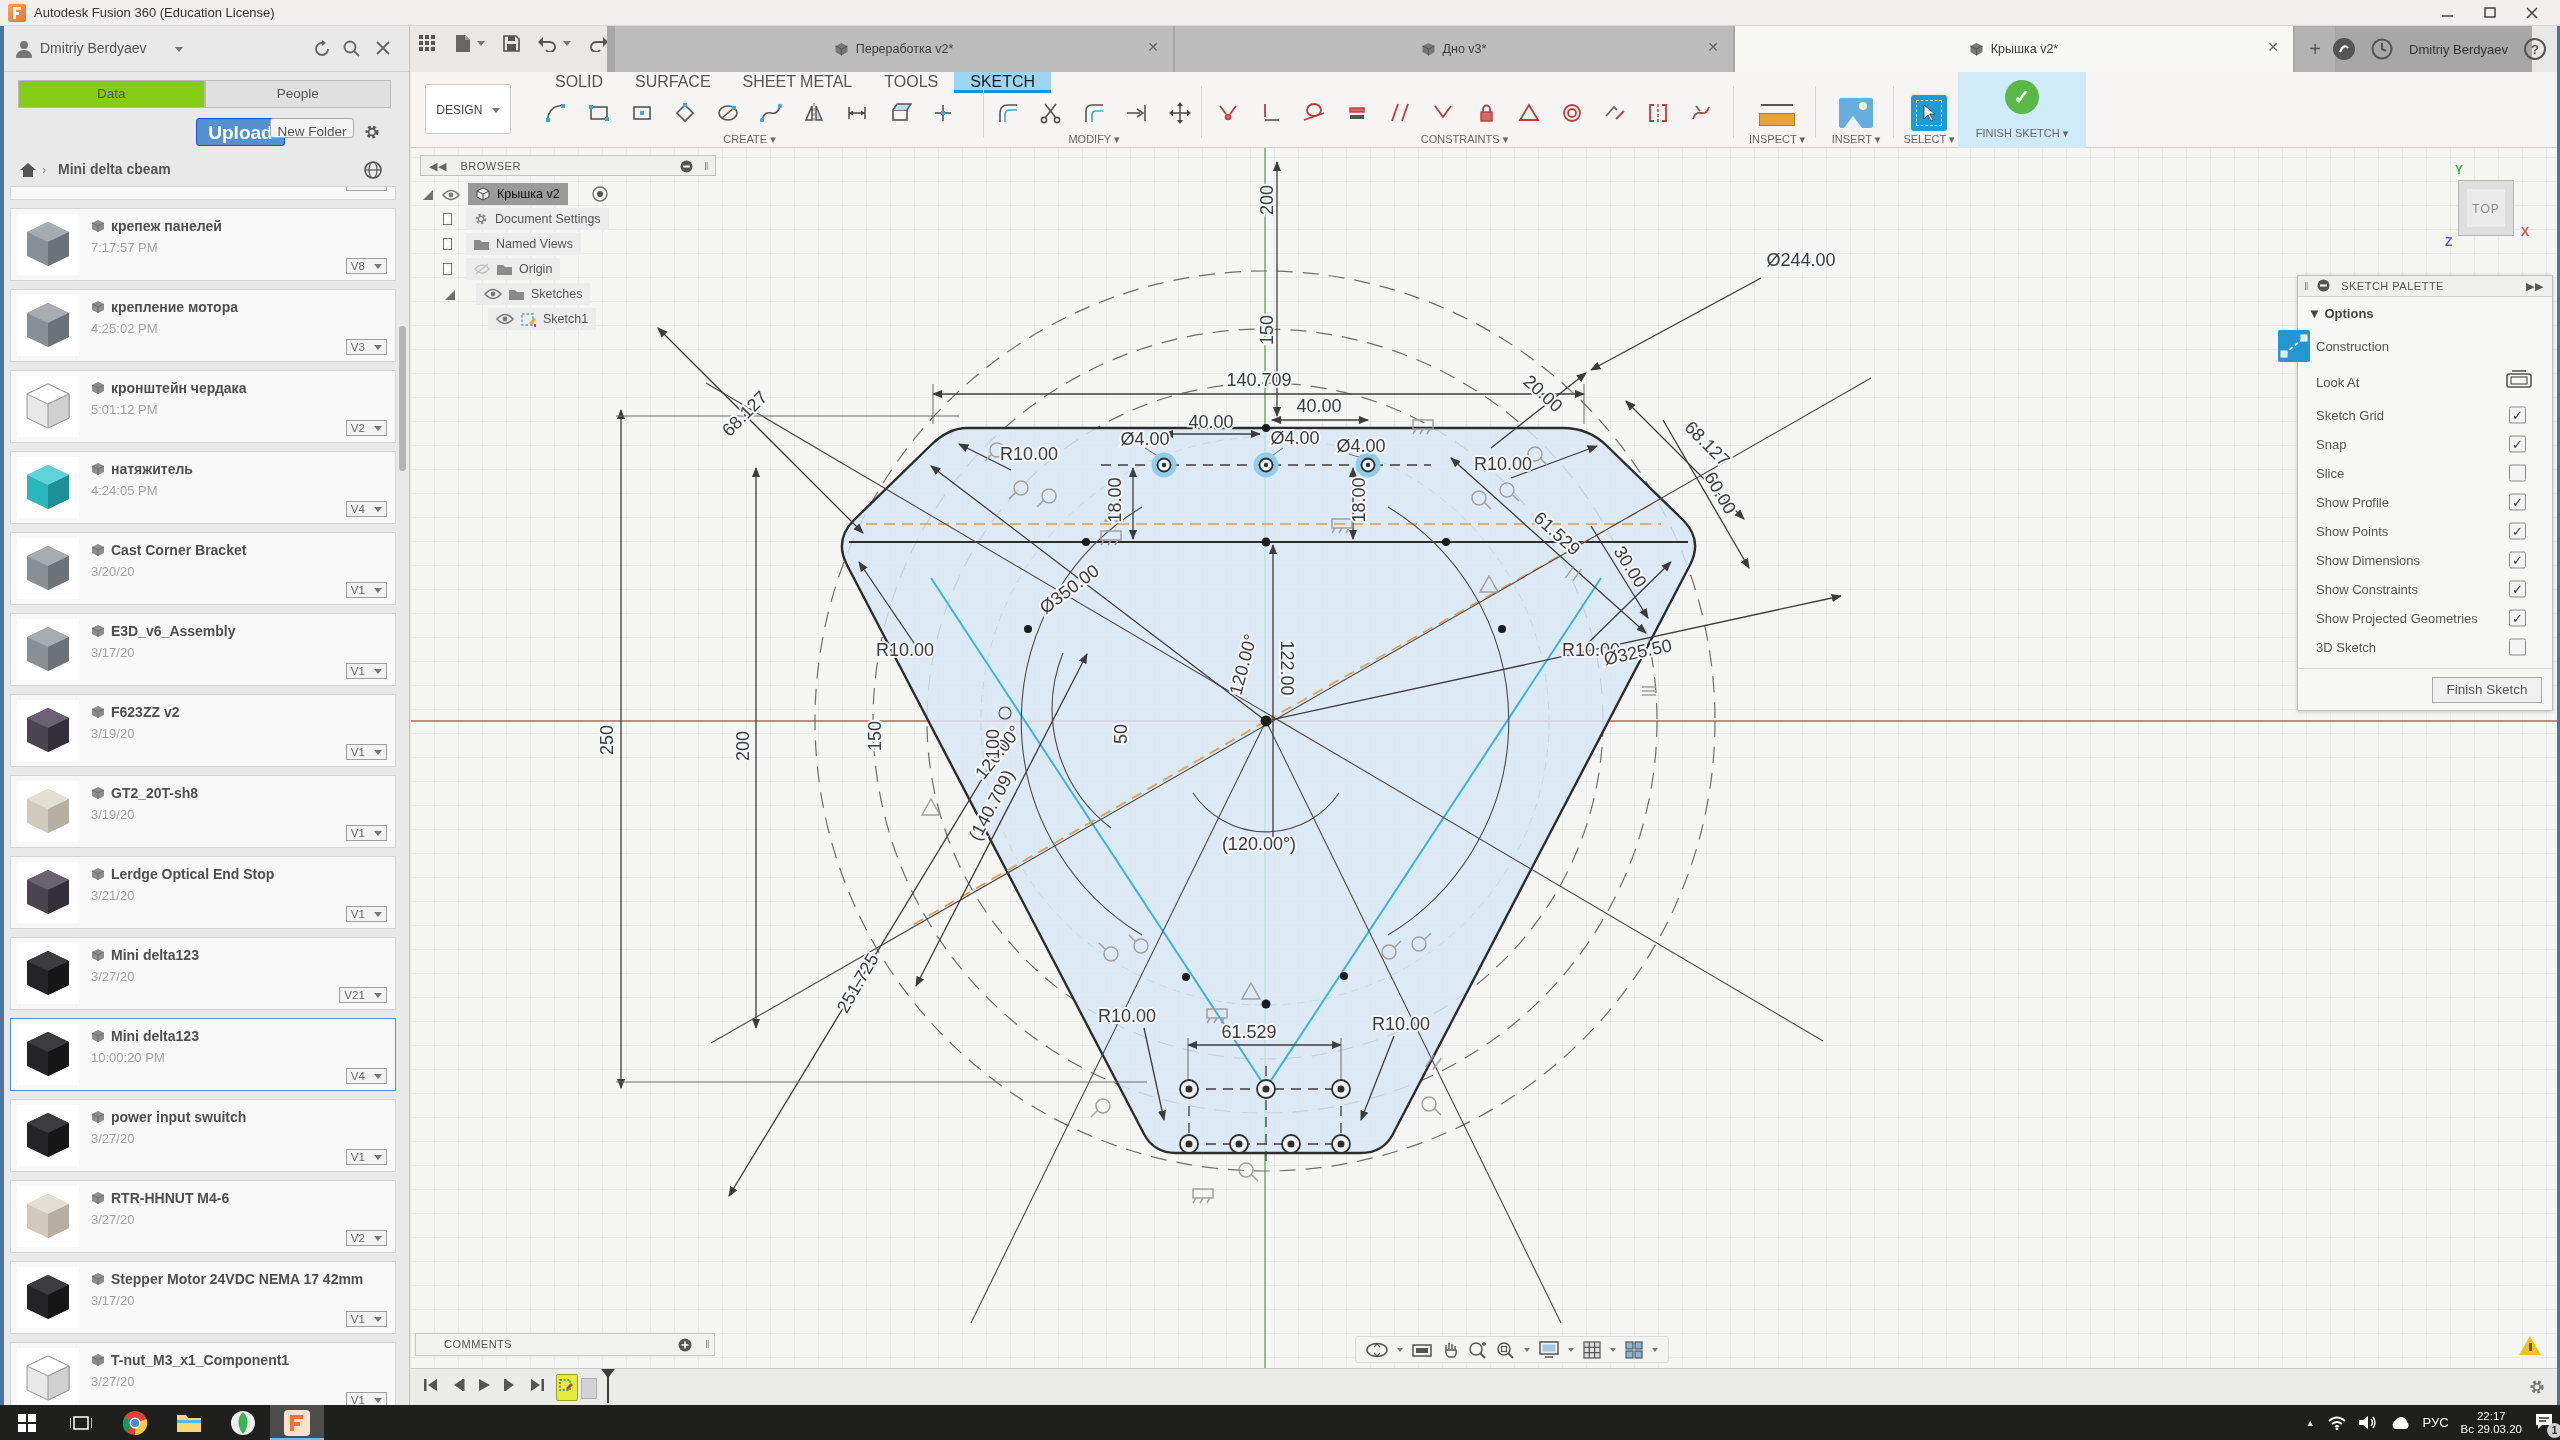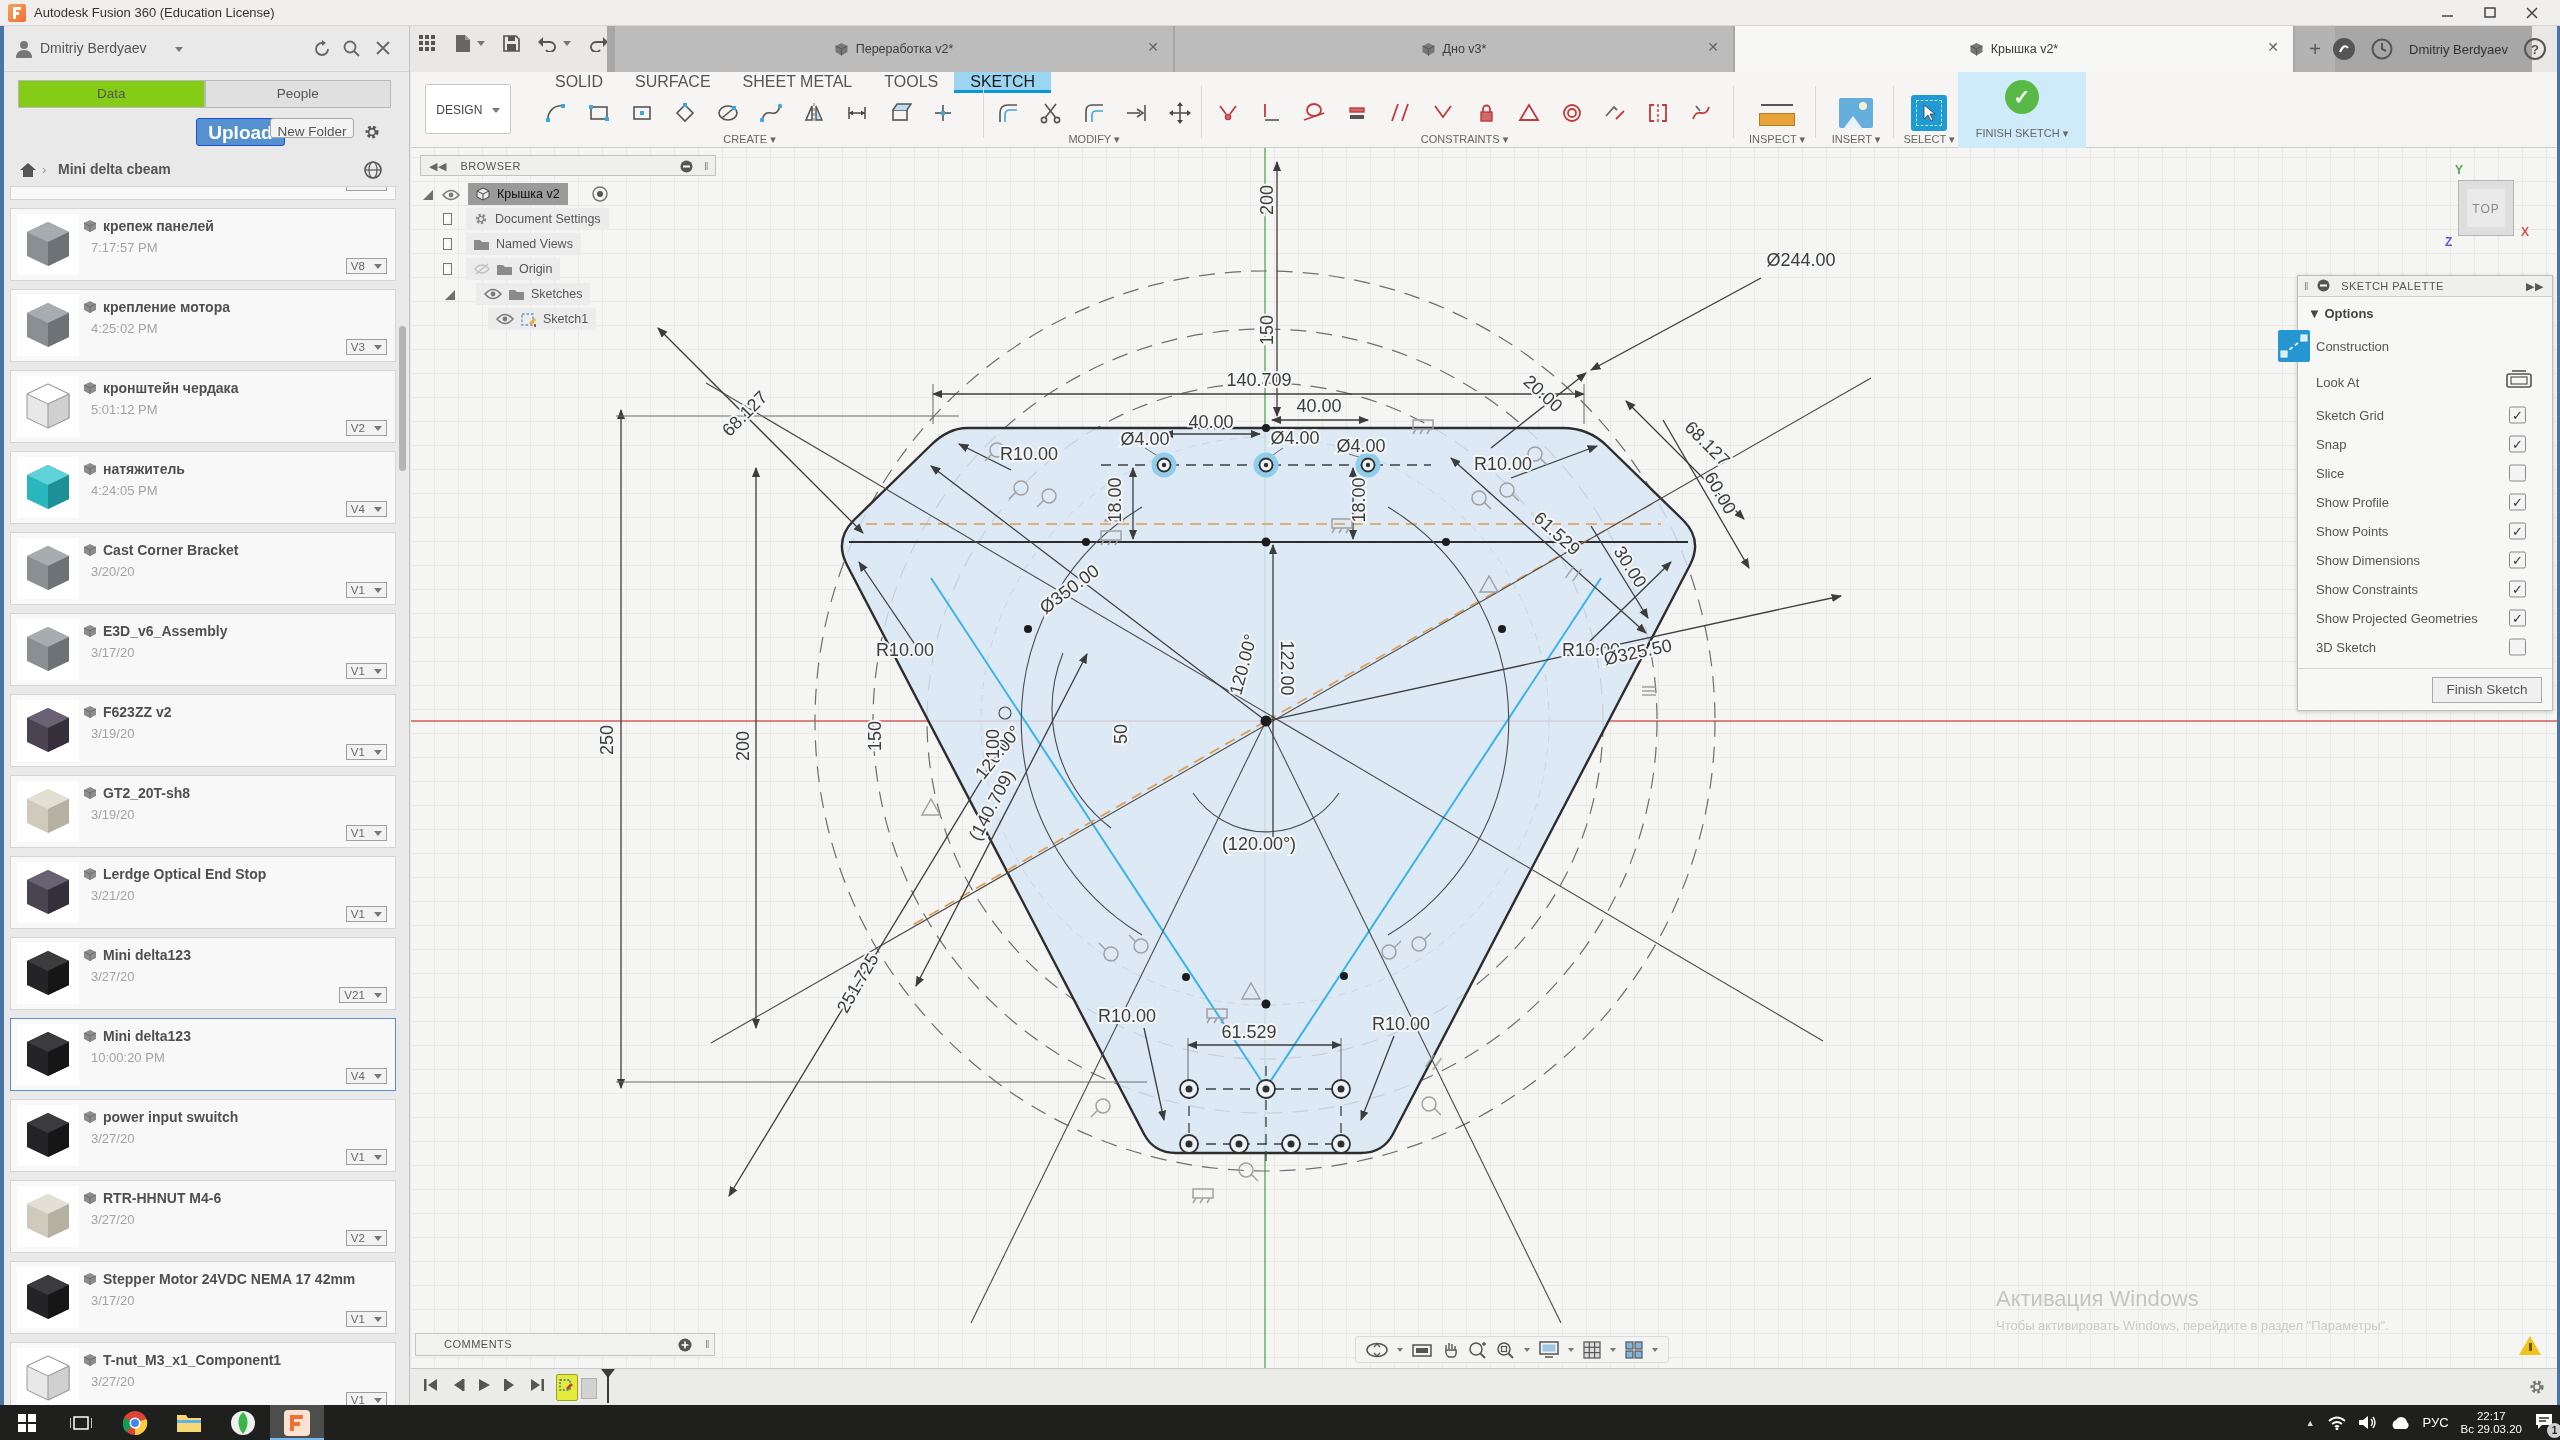--- a/index.html
+++ b/index.html
@@ -31,21 +31,21 @@
   #upload-btn{position:absolute;left:196px;top:0;width:89px;height:28px;background:#5591cf;color:#fff;font-size:19px;font-weight:bold;text-align:center;line-height:28px;border-radius:3px;border:1px solid #1d4ed8;}
   #newfolder-btn{position:absolute;left:270px;top:0;width:84px;height:20px;background:#f3f3f3;color:#555;font-size:13.5px;text-align:center;line-height:26px;border-radius:3px;border:1px solid #a9a9a9;}
   #breadcrumb-row{position:absolute;left:18px;top:132px;right:14px;height:26px;}
   #breadcrumb-row .crumb{position:absolute;left:40px;top:3px;font-size:14px;font-weight:bold;color:#555;}
   #file-list{position:absolute;left:10px;top:160px;right:13px;bottom:0;overflow:hidden;}
   .item{position:relative;background:#f8f8f8;border:1px solid #d5d5d5;height:73px;margin-bottom:8px;}
   .item.selected{border:1.5px solid #5591cf;}
   .item.stub{height:14px;overflow:hidden;}
   .item.stub .iver{bottom:auto;top:-12px;}
   .thumb{position:absolute;left:6px;top:5px;width:62px;height:61px;background:#fff;}
-  .iname{position:absolute;left:72px;top:9px;font-size:14px;font-weight:bold;color:#4f4f4f;white-space:nowrap;}
+  .iname{position:absolute;left:80px;top:9px;font-size:14px;font-weight:bold;color:#4f4f4f;white-space:nowrap;}
   .iname svg{vertical-align:-2px;margin-right:6px;}
   .itime{position:absolute;left:80px;top:31px;font-size:13px;color:#a3a3a3;}
   .iver{position:absolute;right:8px;bottom:6px;border:1px solid #9f9f9f;background:#f2f2f2;font-size:11.5px;color:#666;padding:1px 4px;}
   #dp-scroll{position:absolute;right:3px;top:300px;width:7px;height:145px;background:#b4b4b4;border-radius:4px;}
 
   
   #tabband{position:absolute;left:411px;top:26px;right:0;height:46px;background:#e9e8e7;}
   #quickbar{position:absolute;left:8px;top:8px;display:flex;gap:18px;align-items:center;color:#555;}
   #tabstrip{position:absolute;left:196px;top:0;width:1925px;height:46px;background:#a7a7a7;display:flex;align-items:stretch;padding-left:8px;}
   .doc-tab{width:558px;margin-right:2px;background:#bcbcbc;position:relative;display:flex;align-items:center;justify-content:center;font-size:12.5px;color:#3c3c3c;}
@@ -1069,24 +1069,20 @@
         <text class="dimt" transform="translate(588 596) rotate(-90)">100</text>
         <text class="dimt" transform="translate(716 586) rotate(-90)">50</text>
         <text class="dimt" transform="translate(862 52) rotate(-90)">200</text>
         <text class="dimt" transform="translate(862 182) rotate(-90)">150</text>
         <text class="dimt" transform="translate(716 874) rotate(0)">R10.00</text>
         <text class="dimt" transform="translate(990 882) rotate(0)">R10.00</text>
         <text class="dimt" transform="translate(838 890) rotate(0)">61.529</text>
       </g>
 </svg>
 
-<div id="watermark">
-  <div class="w1">Активация Windows</div>
-  <div class="w2">Чтобы активировать Windows, перейдите в раздел "Параметры".</div>
-</div>
 <div id="canvas-warning"></div>
 </div>
 
 <div id="browser">
   <div class="panel-head">
     <span style="margin-left:8px;color:#666">◀◀</span>
     <span style="margin-left:10px">BROWSER</span>
     <svg width="13" height="13" style="position:absolute;right:22px;top:4px">
         <circle cx="6.5" cy="6.5" r="6" fill="#555"></circle>
         <rect x="3" y="5.5" width="7" height="2" fill="#fff"></rect>

